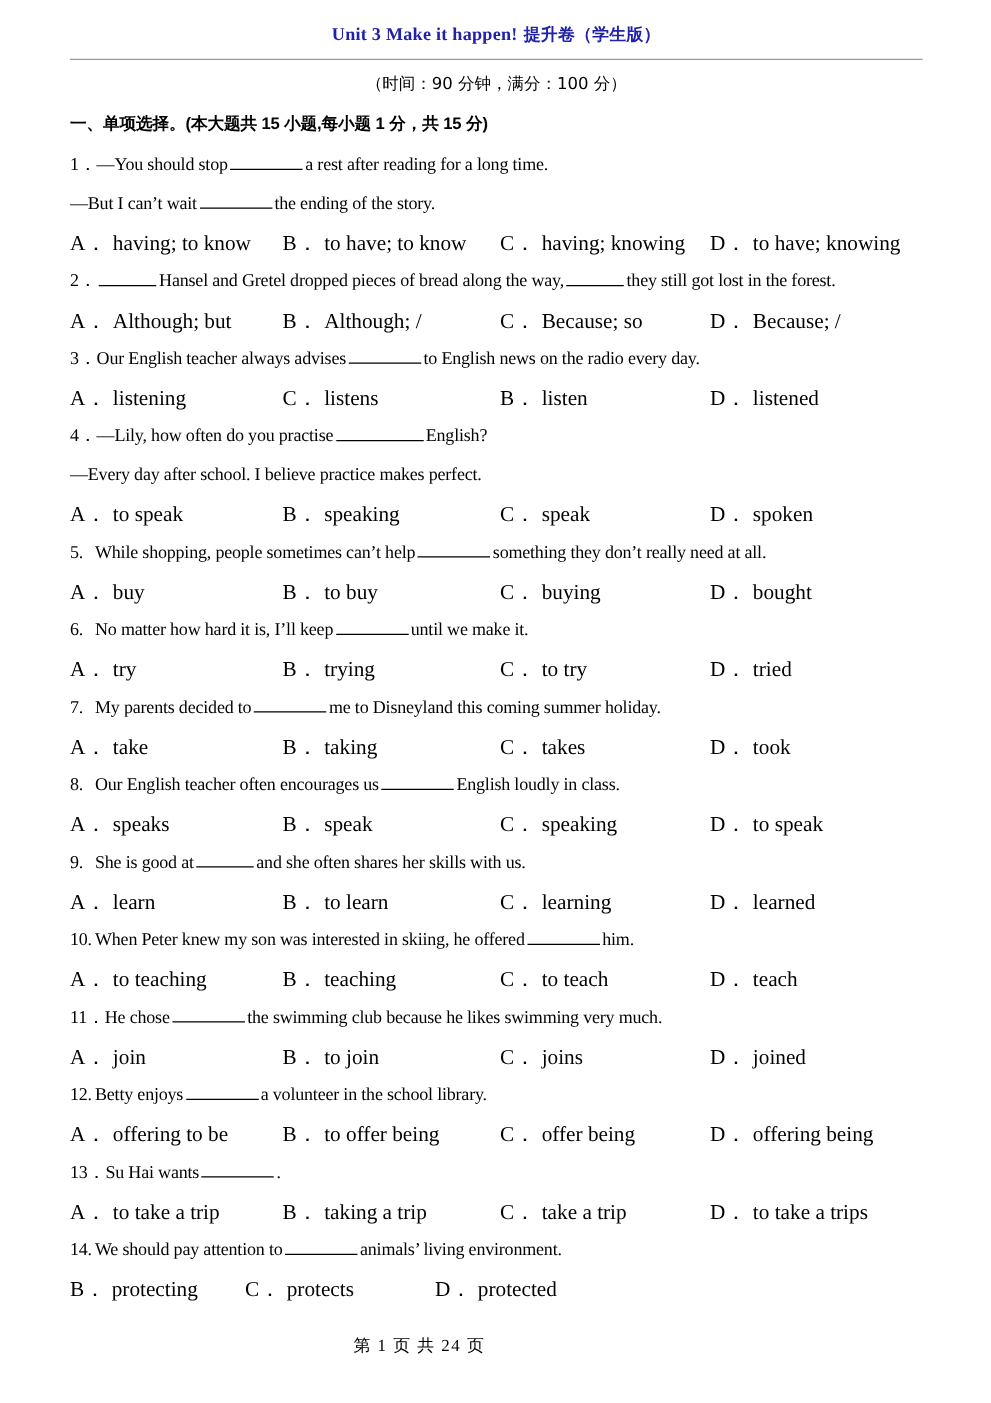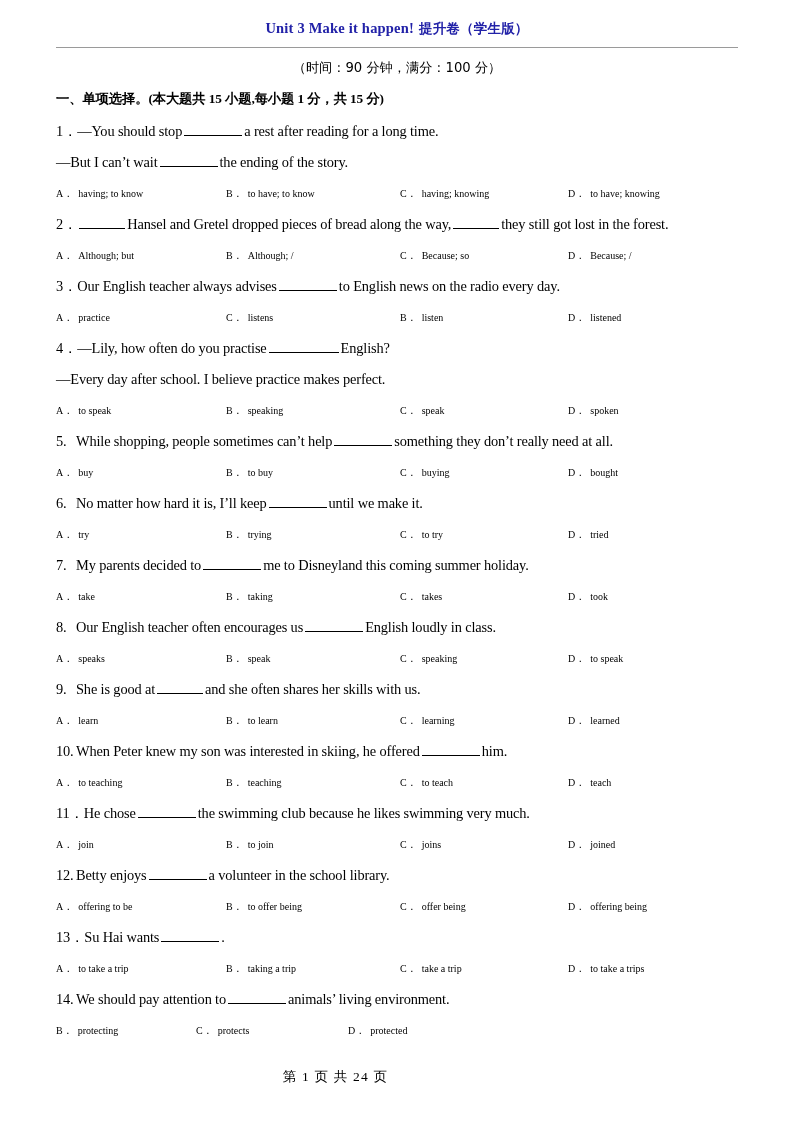--- a/index.html
+++ b/index.html
@@ -62,21 +62,21 @@
   }
   .section-head {
     font-weight: bold;
     font-size: 13.3px;
     line-height: 20px;
     margin: 11px 0 0 0;
     font-family: "DejaVu Sans", sans-serif;
     letter-spacing: -0.1px;
   }
   .section-head .en {
-    font-family: Liberation Serif, serif;
+    font-family: Liberation Sans, sans-serif;
   }
 
   
   .qlist {
     margin-top: 7px;
   }
   .qline {
     font-size: 14.4px;
     line-height: 31px;
     white-space: nowrap;
@@ -97,21 +97,21 @@
     height: 13px;
   }
   .b-sm { width: 46px; }
   .b-md { width: 58px; }
   .b-lg { width: 70px; }
 
   
   .opts {
     display: grid;
     grid-template-columns: 170px 174px 168px 170px;
-    font-size: 10px;
+    font-size: 17px;
     line-height: 31px;
     white-space: nowrap;
   }
   .opts.tight {
     grid-template-columns: 140px 152px 140px 170px;
   }
   .opt .lab {
     margin-right: 5px;
   }
 
@@ -163,21 +163,21 @@
           <div class="opts">
             <div class="opt"><span class="lab">A．</span><span>Although; but</span></div>
             <div class="opt"><span class="lab">B．</span><span>Although; /</span></div>
             <div class="opt"><span class="lab">C．</span><span>Because; so</span></div>
             <div class="opt"><span class="lab">D．</span><span>Because; /</span></div>
           </div>
         </div>
         <div class="qblock">
           <div class="qline stem"><span class="qnum">3．</span><span>Our English teacher always advises</span><span class="blank b-md"></span><span>to English news on the radio every day.</span></div>
           <div class="opts">
-            <div class="opt"><span class="lab">A．</span><span>practice</span></div>
+            <div class="opt"><span class="lab">A．</span><span>listening</span></div>
             <div class="opt"><span class="lab">C．</span><span>listens</span></div>
             <div class="opt"><span class="lab">B．</span><span>listen</span></div>
             <div class="opt"><span class="lab">D．</span><span>listened</span></div>
           </div>
         </div>
         <div class="qblock">
           <div class="qline stem"><span class="qnum">4．</span><span>—Lily, how often do you practise</span><span class="blank b-lg"></span><span>English?</span></div>
           <div class="qline stem"><span></span><span>—Every day after school. I believe practice makes perfect.</span></div>
           <div class="opts">
             <div class="opt"><span class="lab">A．</span><span>to speak</span></div>

